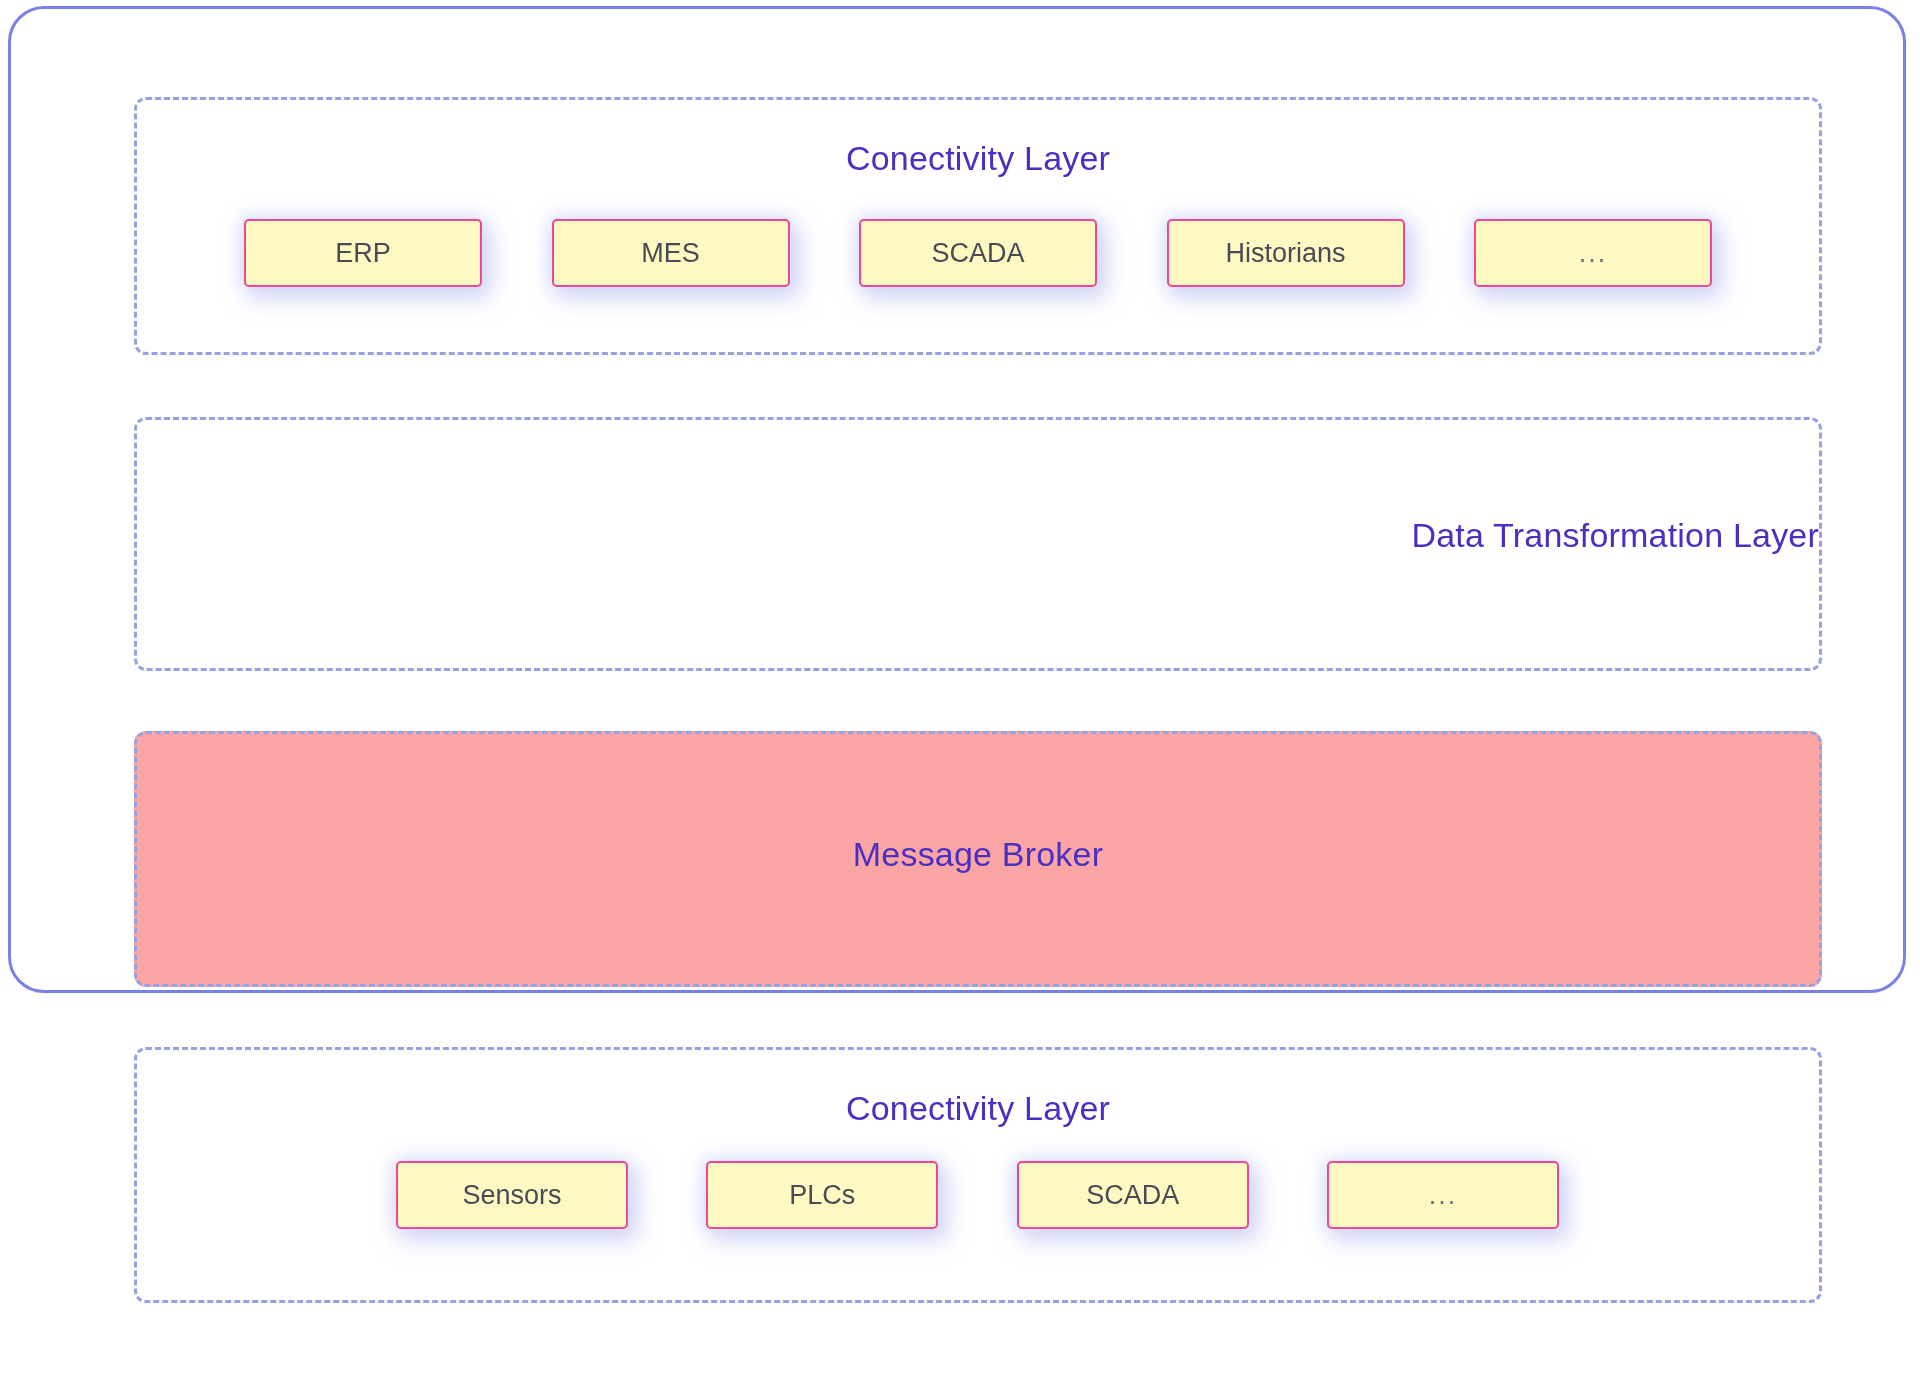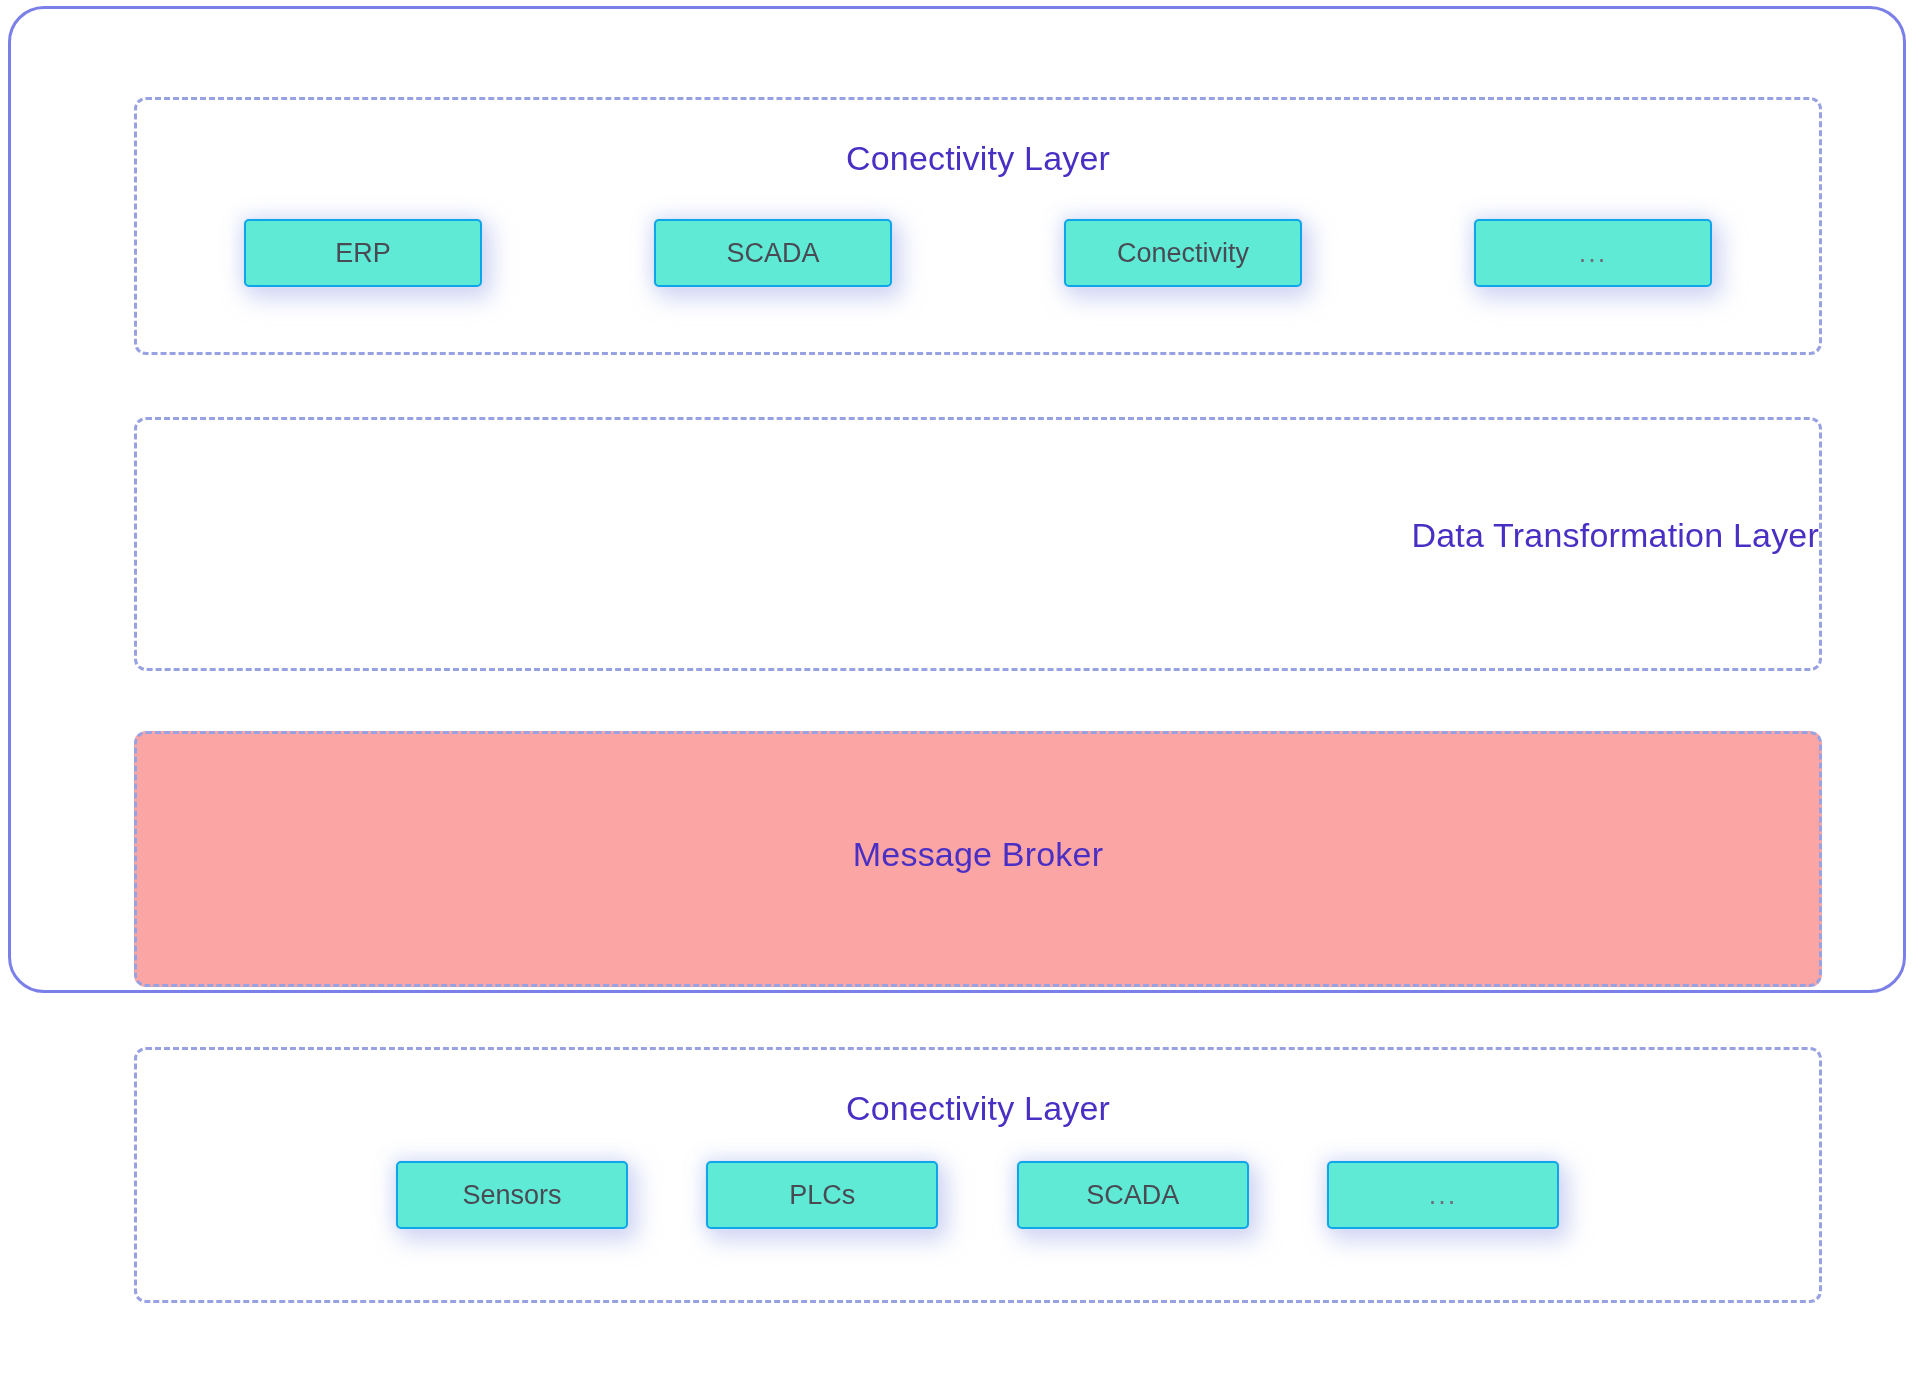--- a/index.html
+++ b/index.html
@@ -57,22 +57,22 @@
   
   .chip-row {
     position: absolute;
     display: flex;
     align-items: center;
   }
 
   .chip {
     box-sizing: border-box;
     height: 68px;
-    background: #5eead4;
-    border: 2px solid #0ea5e9;
+    background: #fef9c3;
+    border: 2px solid #ec4899;
     border-radius: 5px;
     display: flex;
     align-items: center;
     justify-content: center;
     color: #4a4a55;
     font-size: 27px;
     font-weight: 400;
     font-family: "Liberation Sans", sans-serif;
     box-shadow:
        0 0 0 1px rgba(220,226,248,0.55),
@@ -113,22 +113,23 @@
 <body>
 
 <div class="diagram-frame">
 
   <div class="layer" id="layer-top">
     <div class="layer-title">Conectivity Layer</div>
   </div>
 
   <div class="chip-row" id="chiprow-top">
     <div class="chip">ERP</div>
+    <div class="chip">MES</div>
     <div class="chip">SCADA</div>
-    <div class="chip">Conectivity</div>
+    <div class="chip">Historians</div>
     <div class="chip ellipsis">...</div>
   </div>
 
   <div class="layer" id="layer-transform">
     <div class="layer-title">Data Transformation Layer</div>
   </div>
 
   <div class="layer filled" id="layer-broker">
     <div class="layer-title">Message Broker</div>
   </div>

